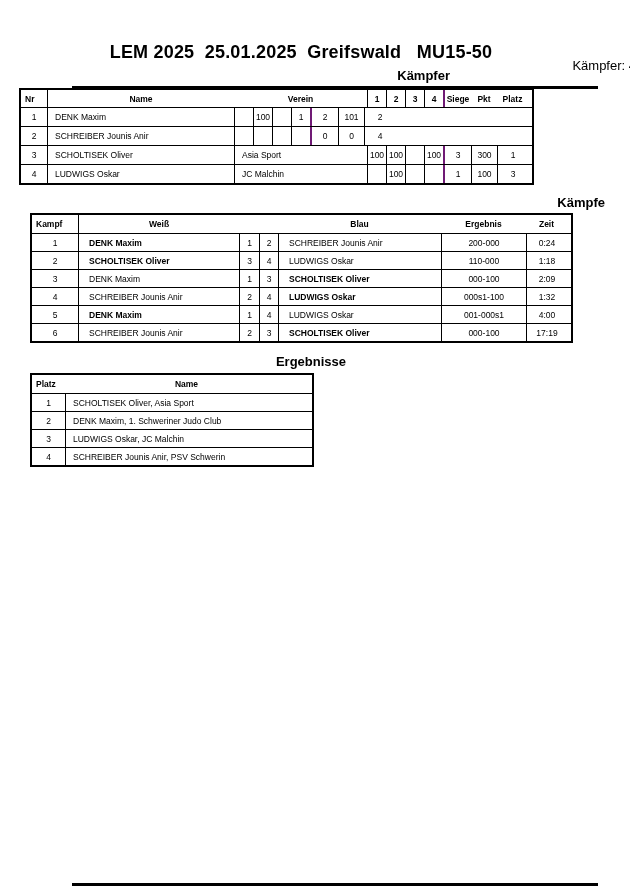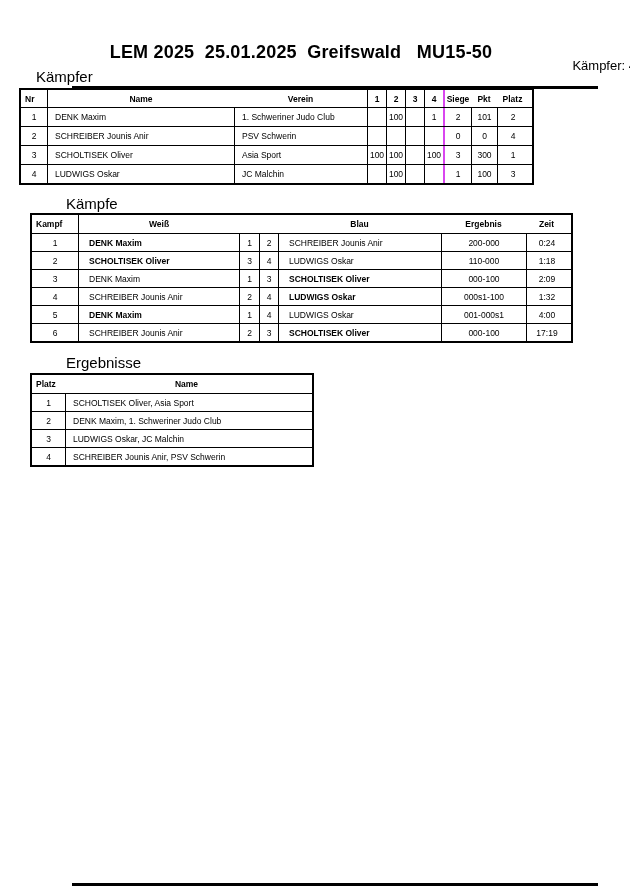--- a/index.html
+++ b/index.html
@@ -6,39 +6,39 @@
   body{
     width:630px;height:891px;background:#ffffff;position:relative;
     font-family:"Liberation Sans","DejaVu Sans",sans-serif;color:#000;
     overflow:hidden;
   }
   .abs{position:absolute;padding-left:36px;}
   .page-title{
     left:0;top:42px;width:530px;text-align:center;
     font-size:18px;font-weight:bold;white-space:pre;letter-spacing:0.2px;
   }
-  .sub-title{font-size:15px;font-weight:normal;text-align:left;}
+  .sub-title{font-size:13px;font-weight:bold;text-align:right;}
   .kaempfer-sub{left:0;top:68px;width:414px;}
   .fighter-count{left:450px;top:58px;width:150px;text-align:right;font-size:13px;}
   .rule{height:3px;background:#000;left:72px;width:490px;}
   .rule-top{top:86px;}
   .rule-bottom{top:883px;}
   .tbl{
     position:absolute;border:2px solid #000;background:#fff;
     display:flex;flex-direction:column;font-size:8.5px;
   }
   .row{display:flex;box-sizing:border-box;align-items:stretch;}
   .row + .row{border-top:1px solid #000;}
   .row.head{font-weight:bold;}
   .cell{
     box-sizing:border-box;display:flex;align-items:center;justify-content:center;
     overflow:hidden;white-space:nowrap;border-left:1px solid #000;
   }
   .cell.nb{border-left:none;}
-  .cell.thick{border-left:2px solid #d946ef;}
+  .cell.thick{border-left:2px solid #701a75;}
   .cell.left{justify-content:flex-start;padding-left:7px;}
   .cell.hleft{justify-content:flex-start;padding-left:4px;}
   .bold{font-weight:bold;}
   
   .t1{left:19px;top:88px;width:511px;}
   .t1 .row{height:19px;}
   .t1 .row.head{height:17px;}
   .t1 .c-nr{width:26px;}
   .t1 .c-name{width:187px;}
   .t1 .c-verein{width:133px;}
@@ -82,33 +82,31 @@
     <div class="cell c-n">2</div>
     <div class="cell c-n">3</div>
     <div class="cell c-n">4</div>
     <div class="cell c-siege thick">Siege</div>
     <div class="cell c-pkt nb">Pkt</div>
     <div class="cell c-platz nb">Platz</div>
   </div>
   <div class="row">
     <div class="cell c-nr nb">1</div>
     <div class="cell c-name left">DENK Maxim</div>
-    <div class="cell c-verein left">1. Schweriner Judo Club</div>
     <div class="cell c-n"></div>
     <div class="cell c-n">100</div>
     <div class="cell c-n"></div>
     <div class="cell c-n">1</div>
     <div class="cell c-siege thick">2</div>
     <div class="cell c-pkt">101</div>
     <div class="cell c-platz">2</div>
   </div>
   <div class="row">
     <div class="cell c-nr nb">2</div>
     <div class="cell c-name left">SCHREIBER Jounis Anir</div>
-    <div class="cell c-verein left">PSV Schwerin</div>
     <div class="cell c-n"></div>
     <div class="cell c-n"></div>
     <div class="cell c-n"></div>
     <div class="cell c-n"></div>
     <div class="cell c-siege thick">0</div>
     <div class="cell c-pkt">0</div>
     <div class="cell c-platz">4</div>
   </div>
   <div class="row">
     <div class="cell c-nr nb">3</div>

